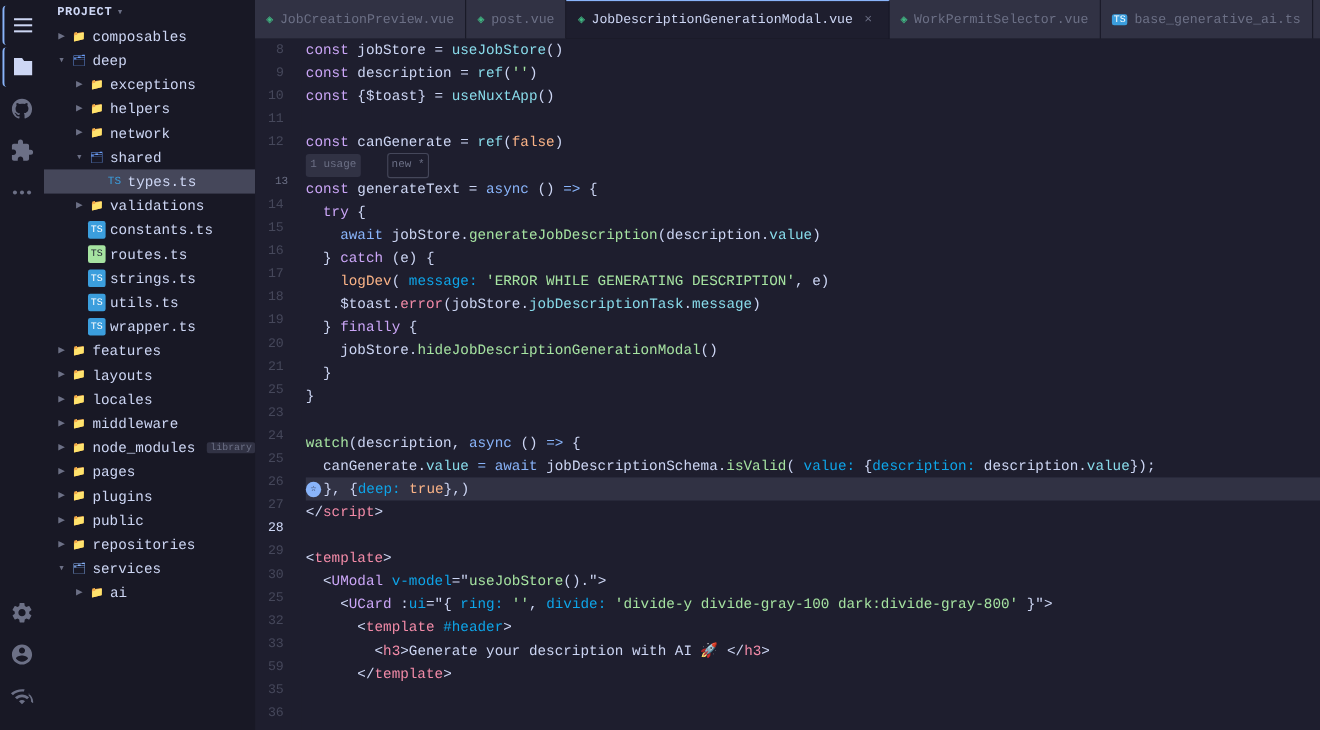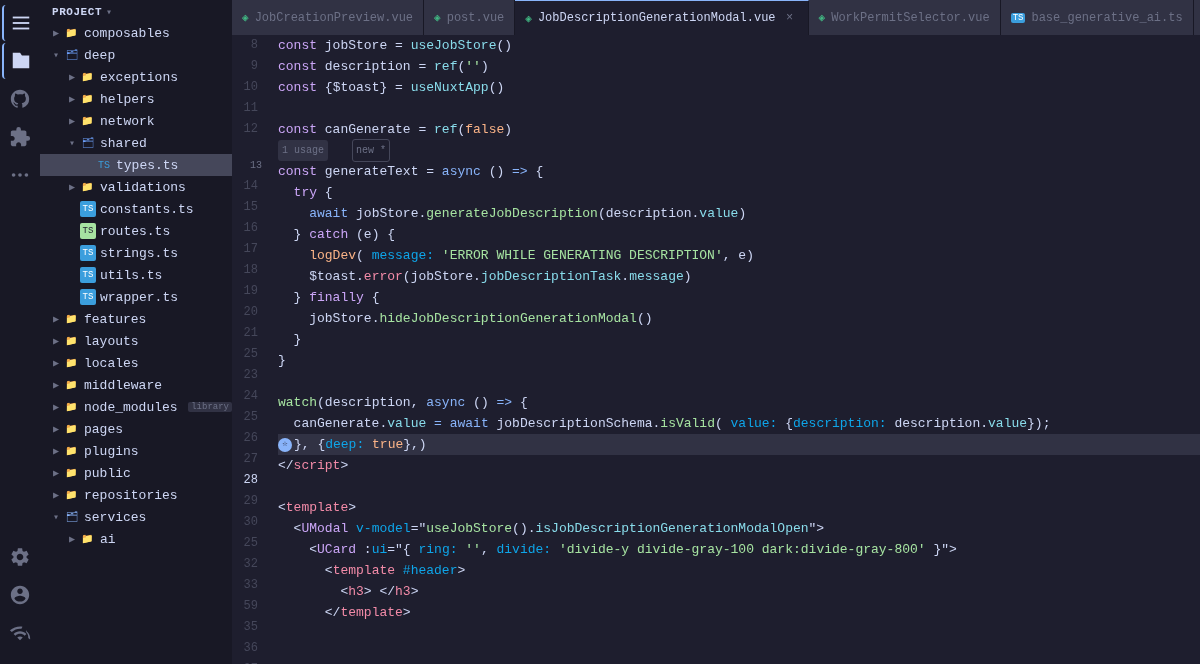--- a/index.html
+++ b/index.html
@@ -593,33 +593,33 @@
         <span class="punc">&lt;/</span><span class="tag">script</span><span class="punc">&gt;</span>
       </div>
 
       <div class="code-line">&nbsp;</div>
 
       <div class="code-line">
         <span class="punc">&lt;</span><span class="tag">template</span><span class="punc">&gt;</span>
       </div>
 
       <div class="code-line">
-        <span>&nbsp;&nbsp;</span><span class="punc">&lt;</span><span class="tag2">UModal</span><span class="punc"> </span><span class="attr">v-model</span><span class="punc">="</span><span class="fn2">useJobStore</span><span class="punc">().</span><span class="prop">isJobDescriptionGenerationModalOpen</span><span class="punc">"&gt;</span>
+        <span>&nbsp;&nbsp;</span><span class="punc">&lt;</span><span class="tag2">UModal</span><span class="punc"> </span><span class="attr">v-model</span><span class="punc">="</span><span class="fn2">useJobStore</span><span class="punc">().</span><span class="punc">"&gt;</span>
       </div>
 
       <div class="code-line">
         <span>&nbsp;&nbsp;&nbsp;&nbsp;</span><span class="punc">&lt;</span><span class="tag2">UCard</span><span class="punc"> :</span><span class="attr">ui</span><span class="punc">="{ </span><span class="attr">ring: </span><span class="str">''</span><span class="punc">, </span><span class="attr">divide: </span><span class="str">'divide-y divide-gray-100 dark:divide-gray-800'</span><span class="punc"> }"&gt;</span>
       </div>
 
       <div class="code-line">
         <span>&nbsp;&nbsp;&nbsp;&nbsp;&nbsp;&nbsp;</span><span class="punc">&lt;</span><span class="tag">template</span><span class="punc"> </span><span class="attr">#header</span><span class="punc">&gt;</span>
       </div>
 
       <div class="code-line">
-        <span>&nbsp;&nbsp;&nbsp;&nbsp;&nbsp;&nbsp;&nbsp;&nbsp;</span><span class="punc">&lt;</span><span class="tag">h3</span><span class="punc">&gt;</span><span class="punc"> &lt;/</span><span class="tag">h3</span><span class="punc">&gt;</span>
+        <span>&nbsp;&nbsp;&nbsp;&nbsp;&nbsp;&nbsp;&nbsp;&nbsp;</span><span class="punc">&lt;</span><span class="tag">h3</span><span class="punc">&gt;</span><span class="var">Generate your description with AI 🚀</span><span class="punc"> &lt;/</span><span class="tag">h3</span><span class="punc">&gt;</span>
       </div>
 
       <div class="code-line">
         <span>&nbsp;&nbsp;&nbsp;&nbsp;&nbsp;&nbsp;</span><span class="punc">&lt;/</span><span class="tag">template</span><span class="punc">&gt;</span>
       </div>
 
       <div class="code-line">&nbsp;</div>
 
     </div>
   </div>

